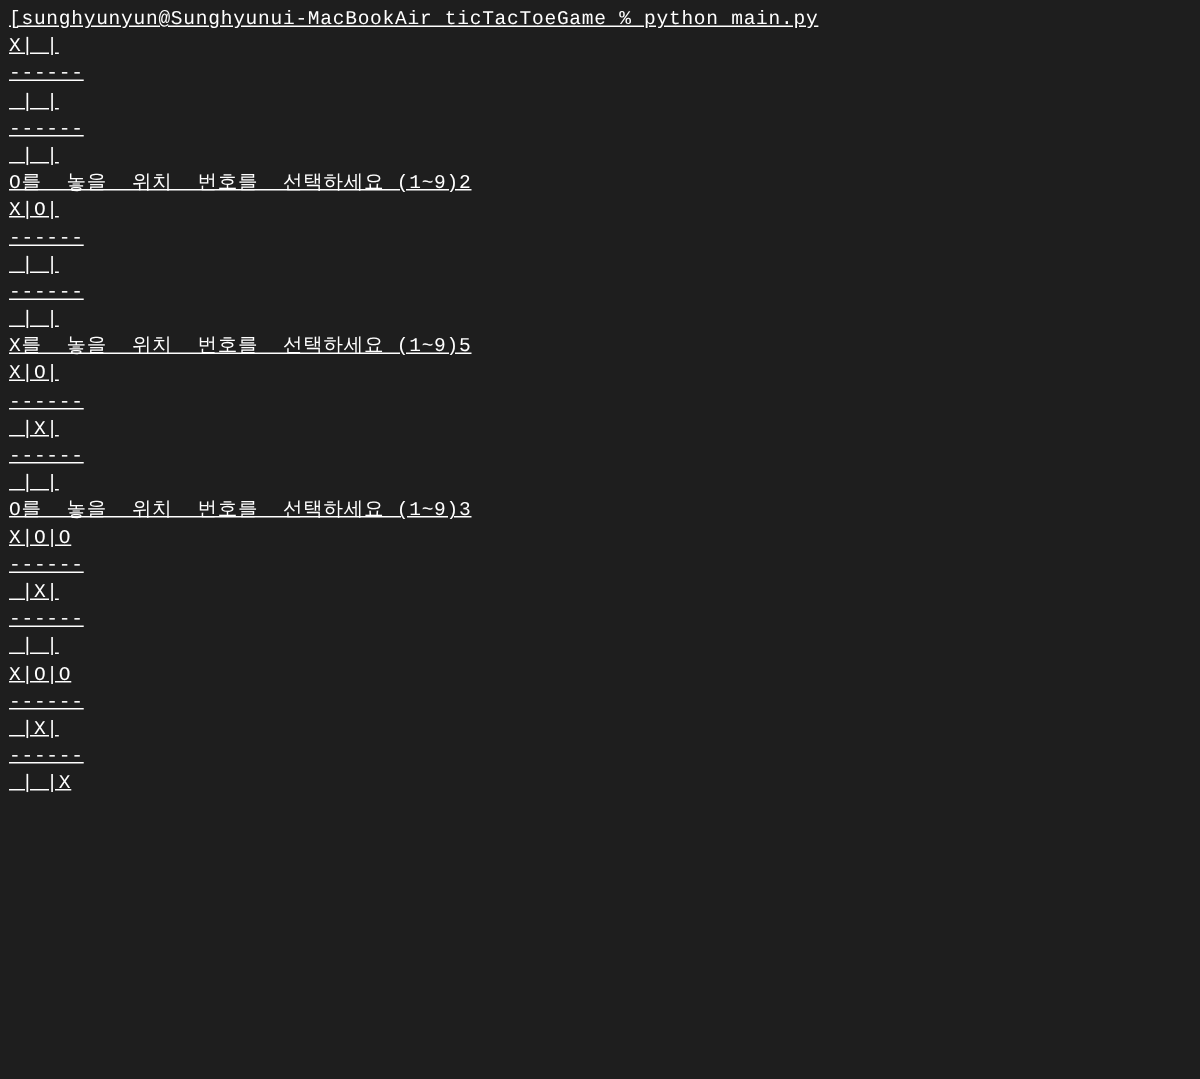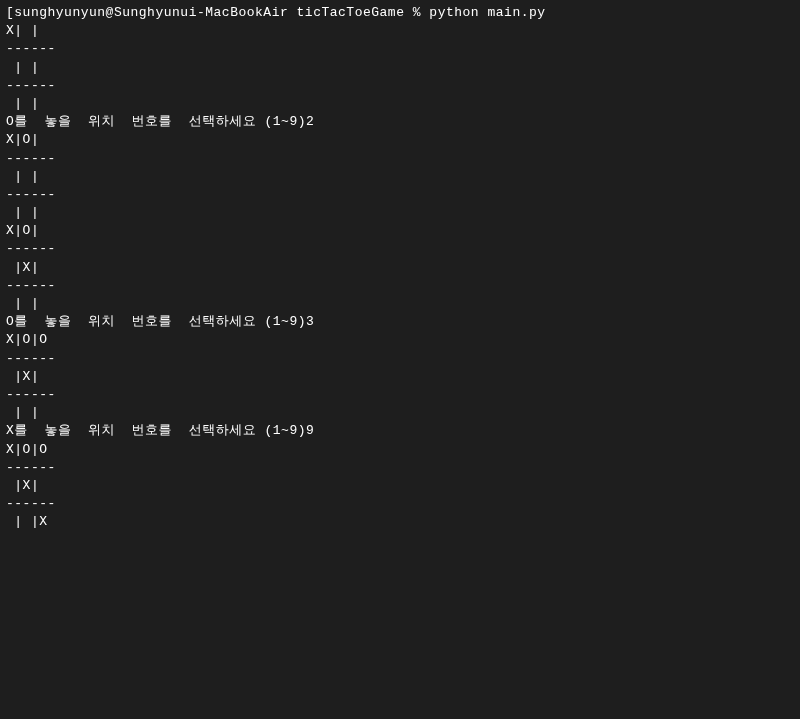--- a/index.html
+++ b/index.html
@@ -15,48 +15,49 @@
       line-height: 1.4;
       padding: 4px 6px;
       width: 800px;
       height: 719px;
       overflow: hidden;
       letter-spacing: 0.5px;
     }
     .terminal-line {
       white-space: pre;
       min-height: 18px;
+      text-decoration: underline;
     }
   </style>
 </head>
 <body>
 
 <div>
   <div class="terminal-line">[sunghyunyun@Sunghyunui-MacBookAir ticTacToeGame % python main.py</div>
   <div class="terminal-line">X| |</div>
   <div class="terminal-line">------</div>
   <div class="terminal-line"> | |</div>
   <div class="terminal-line">------</div>
   <div class="terminal-line"> | |</div>
   <div class="terminal-line">O를  놓을  위치  번호를  선택하세요 (1~9)2</div>
   <div class="terminal-line">X|O|</div>
   <div class="terminal-line">------</div>
   <div class="terminal-line"> | |</div>
   <div class="terminal-line">------</div>
   <div class="terminal-line"> | |</div>
+  <div class="terminal-line">X를  놓을  위치  번호를  선택하세요 (1~9)5</div>
   <div class="terminal-line">X|O|</div>
   <div class="terminal-line">------</div>
   <div class="terminal-line"> |X|</div>
   <div class="terminal-line">------</div>
   <div class="terminal-line"> | |</div>
   <div class="terminal-line">O를  놓을  위치  번호를  선택하세요 (1~9)3</div>
   <div class="terminal-line">X|O|O</div>
   <div class="terminal-line">------</div>
   <div class="terminal-line"> |X|</div>
   <div class="terminal-line">------</div>
   <div class="terminal-line"> | |</div>
-  <div class="terminal-line">X를  놓을  위치  번호를  선택하세요 (1~9)9</div>
   <div class="terminal-line">X|O|O</div>
   <div class="terminal-line">------</div>
   <div class="terminal-line"> |X|</div>
   <div class="terminal-line">------</div>
   <div class="terminal-line"> | |X</div>
 </div>
 
 </body></html>

